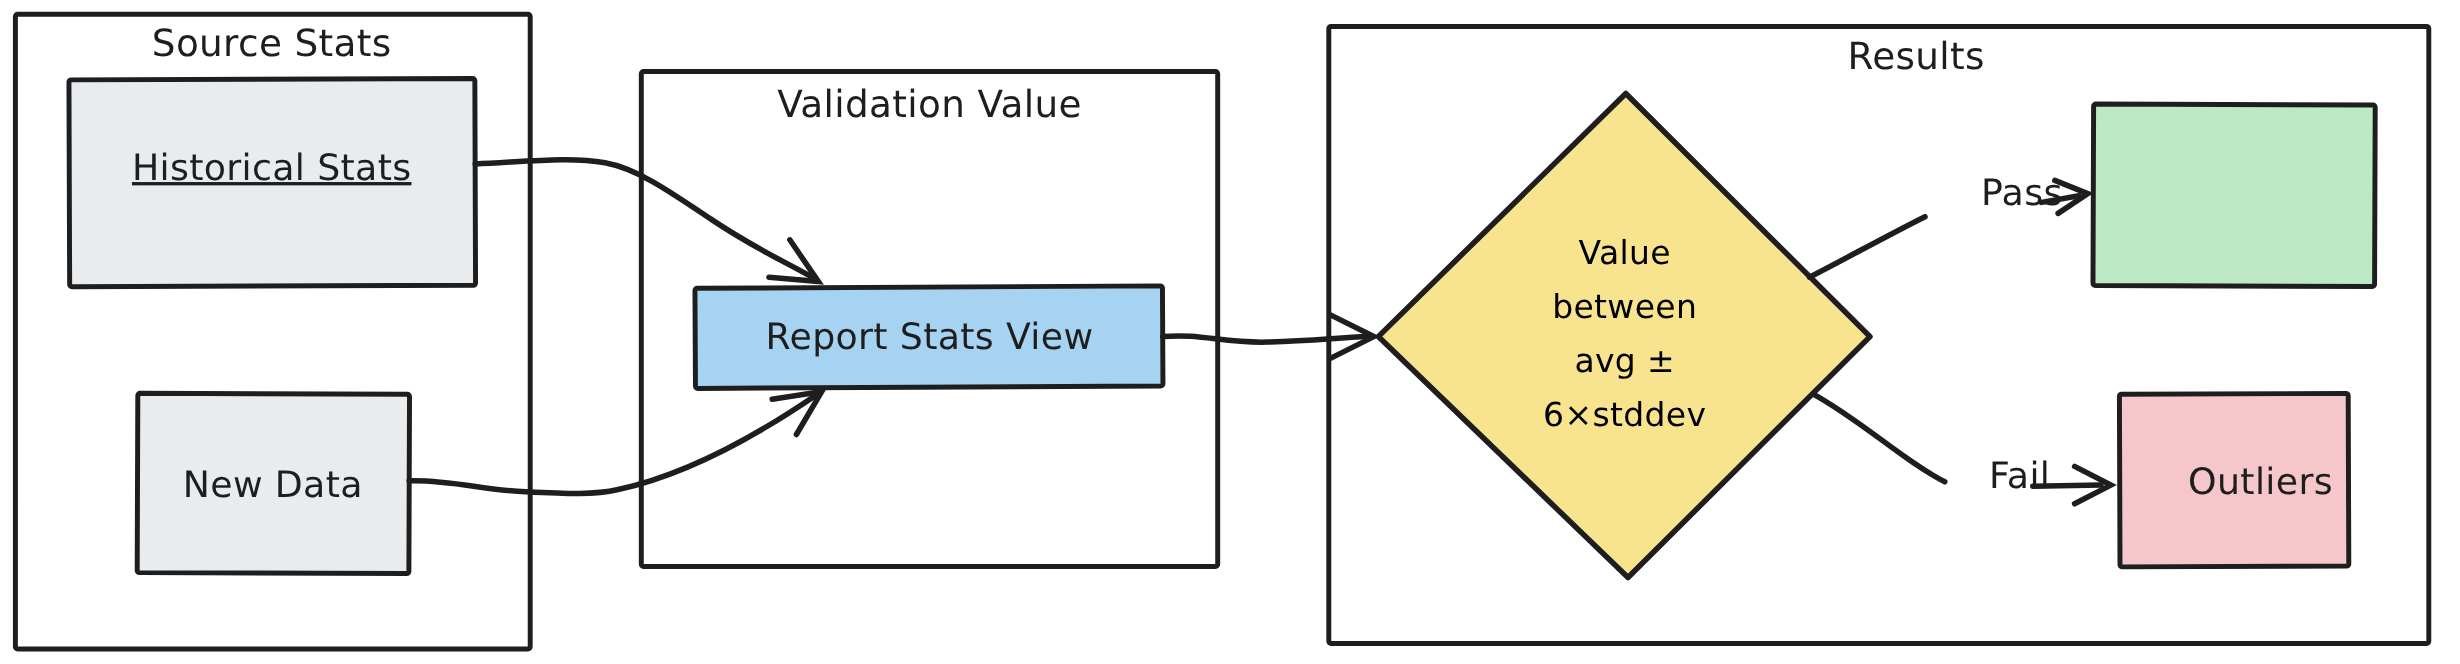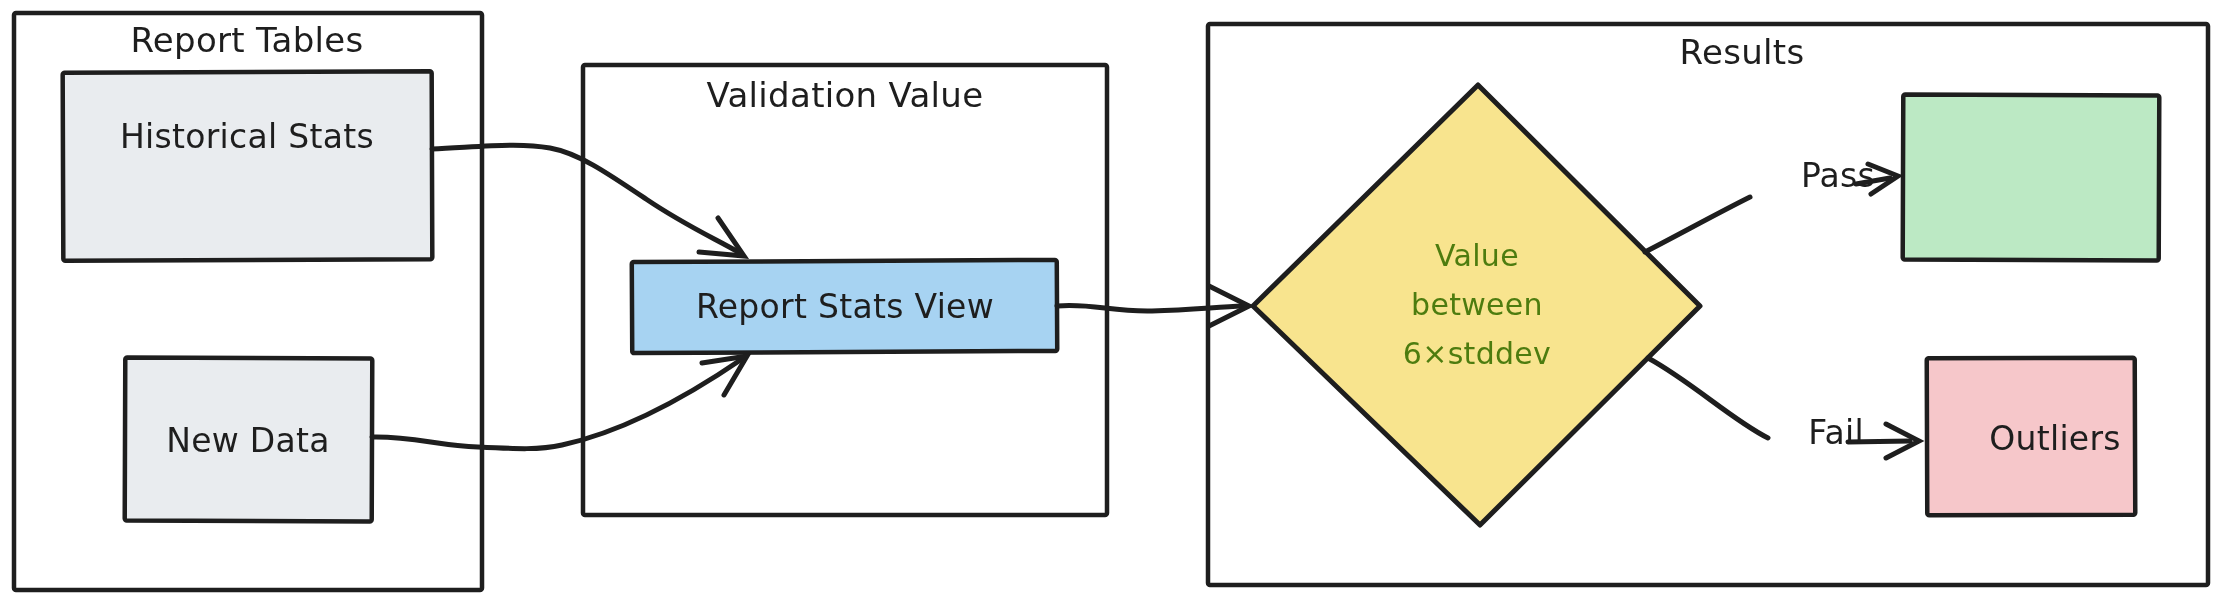--- a/index.html
+++ b/index.html
@@ -32,21 +32,21 @@
   .nodelbl { font-size: 33px; }
   .edgelbl { font-size: 33px; margin-left: 32px; }
   .diamond-text {
     position: absolute;
     left: 1477px;
     top: 304px;
     transform: translate(-50%, -50%);
     text-align: center;
     font-size: 30px;
     line-height: 49px;
-    color: #4d7c0f;
+    color: #000000;
     letter-spacing: 0.3px;
   }
 </style>
 </head>
 <body>
 
 <div class="canvas">
 
   <svg width="2236" height="604" viewBox="0 0 2236 604" fill="none">
 
@@ -91,35 +91,36 @@
     </g>
 
     <path d="M1648,358 C1692,382 1732,420 1768,438" stroke="#1e1e1e" stroke-width="5" stroke-linecap="round" fill="none"></path>
 
     <g stroke="#1e1e1e" stroke-width="5" stroke-linecap="round" fill="none">
       <path d="M1848,442 L1910,441"></path>
       <path d="M1886,424 L1919,441 L1886,458"></path>
     </g>
   </svg>
 
-  <div class="lbl title" style="left:247px; top:40px;">Report Tables</div>
+  <div class="lbl title" style="left:247px; top:40px;">Source Stats</div>
 
   <div class="lbl title" style="left:845px; top:95px;">Validation Value</div>
 
   <div class="lbl title" style="left:1708px; top:52px;margin-left:34px;">Results</div>
 
-  <div class="lbl nodelbl" style="left:247px; top:136px;">Historical Stats</div>
+  <div class="lbl nodelbl" style="left:247px; top:152px;text-decoration:underline;">Historical Stats</div>
 
   <div class="lbl nodelbl" style="left:845px; top:306px;">Report Stats View</div>
 
   <div class="lbl nodelbl" style="left:248px; top:440px;">New Data</div>
 
   <div class="diamond-text">
     <div>Value</div>
     <div>between</div>
+    <div>avg ±</div>
     <div>6×stddev</div>
   </div>
 
 
   <div class="lbl nodelbl" style="left:2031px; top:438px;margin-left:24px;">Outliers</div>
 
   <div class="lbl edgelbl" style="left:1806px; top:175px;">Pass</div>
 
   <div class="lbl edgelbl" style="left:1804px; top:432px;">Fail</div>
 

